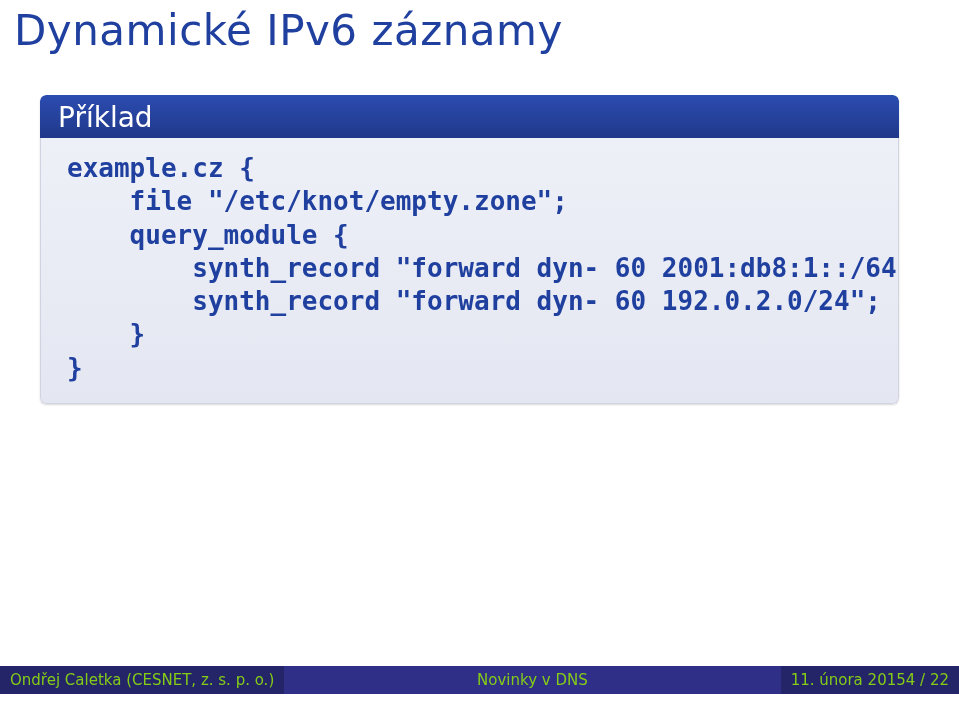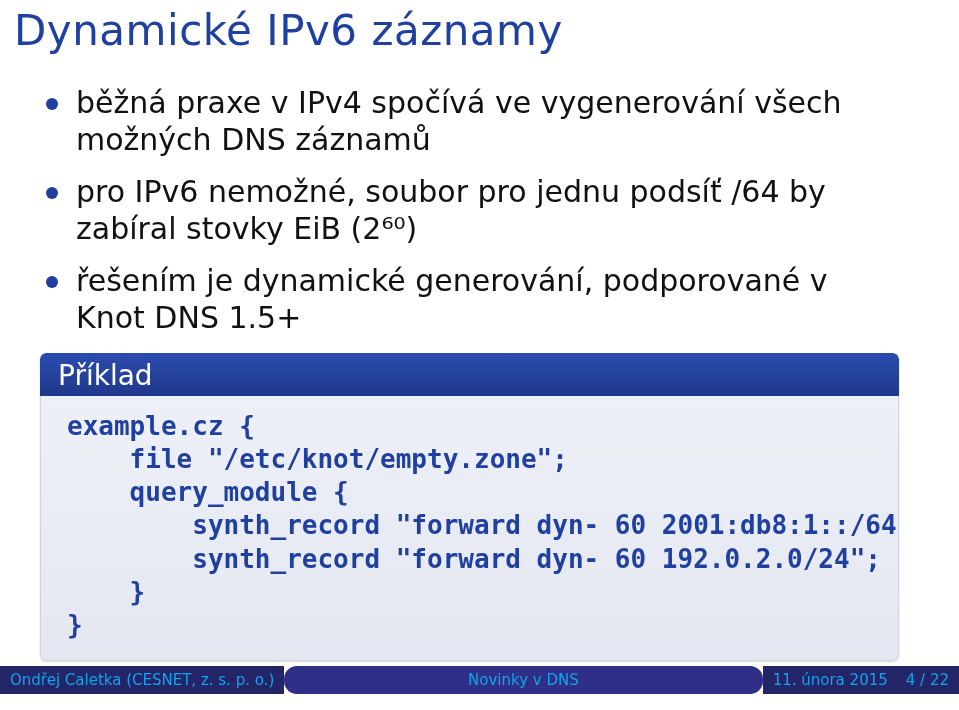--- a/index.html
+++ b/index.html
@@ -66,44 +66,39 @@
     line-height: 1.28;
     white-space: pre;
     margin: 0;
   }
   .footer {
     position: absolute;
     left: 0; right: 0; bottom: 0;
     height: 28px;
     display: flex;
     font-size: 15px;
-    color: #0ea5e9;
+    color: #84cc16;
   }
   .footer .seg {
     display: flex;
     align-items: center;
     padding: 0 10px;
     white-space: nowrap;
   }
   .footer .author { background: #242468; flex: 0 0 auto; }
-  .footer .mid   { background: #2f2f88; flex: 1 1 auto; justify-content: center; border-radius: 13px; }
-  .footer .date  { background: #242468; flex: 0 0 auto; justify-content: flex-end; gap: 18px; }
+  .footer .mid   { background: #2f2f88; flex: 1 1 auto; justify-content: center; }
+  .footer .date  { background: #242468; flex: 0 0 auto; justify-content: flex-end; }
 </style>
 </head>
 <body>
 
 <div class="slide">
   <div class="title">Dynamické IPv6 záznamy</div>
 
   <div class="content">
-    <ul class="bullets">
-      <li>běžná praxe v IPv4 spočívá ve vygenerování všech možných DNS záznamů</li>
-      <li>pro IPv6 nemožné, soubor pro jednu podsíť /64 by zabíral stovky EiB (2⁶⁰)</li>
-      <li>řešením je dynamické generování, podporované v Knot DNS 1.5+</li>
-    </ul>
 
     <div class="block">
       <div class="block-title">Příklad</div>
       <div class="block-body">
         <pre class="code">example.cz {
     file "/etc/knot/empty.zone";
     query_module {
         synth_record "forward dyn- 60 2001:db8:1::/64";
         synth_record "forward dyn- 60 192.0.2.0/24";
     }

